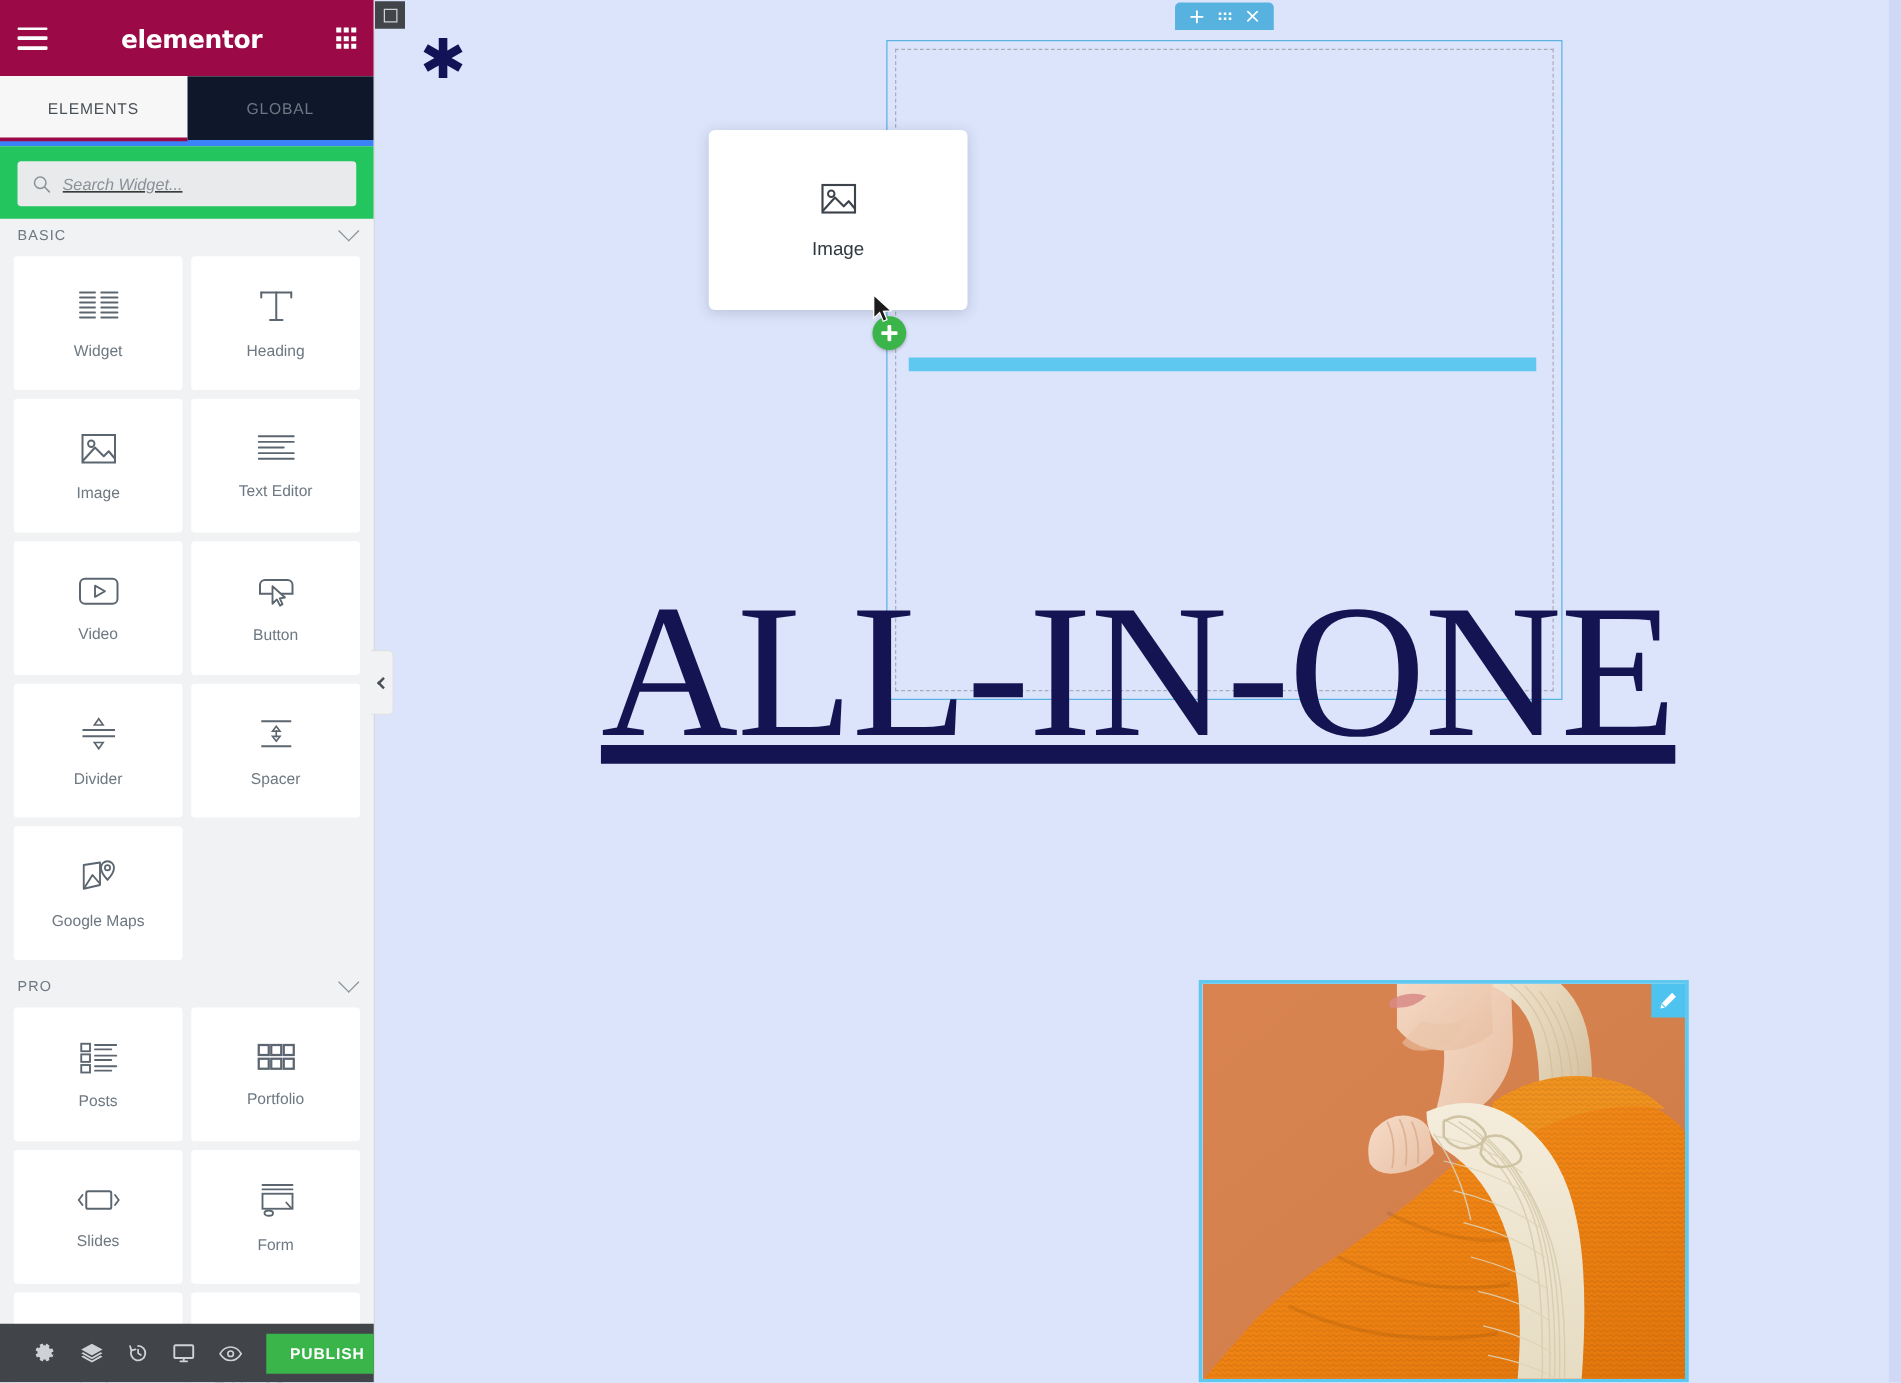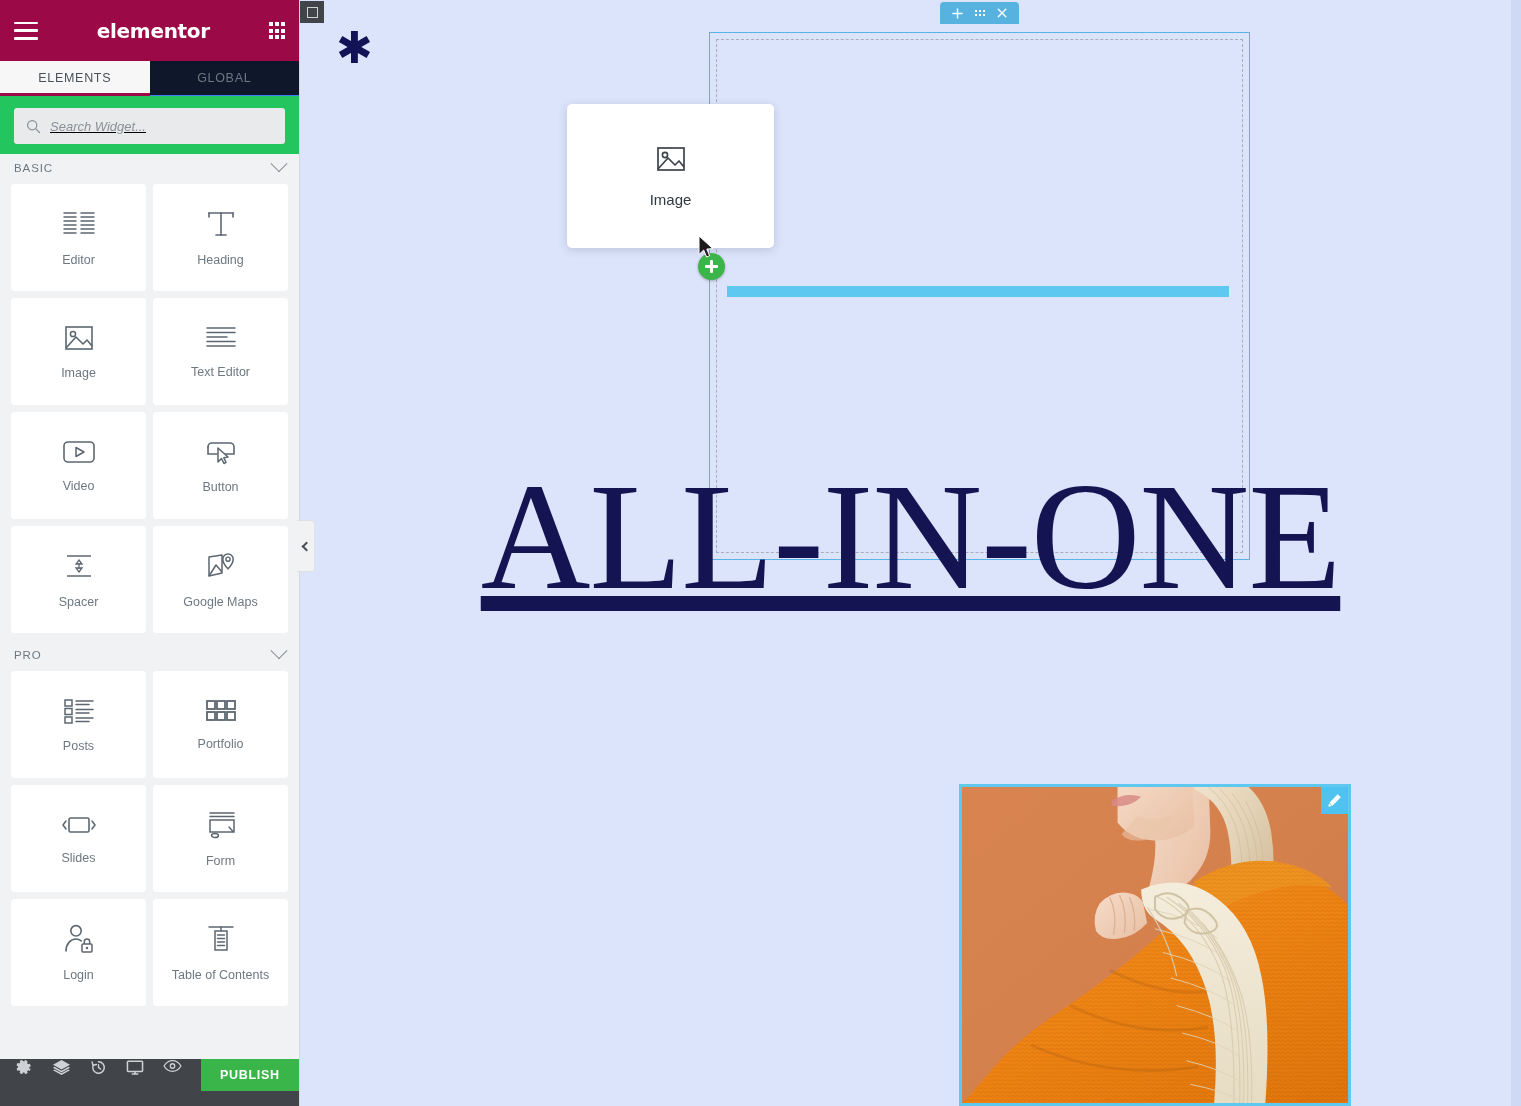--- a/index.html
+++ b/index.html
@@ -27,21 +27,21 @@
   }
   .hamburger { width: 24px; height: 18px; display: flex; flex-direction: column; justify-content: space-between; cursor: pointer; }
   .hamburger span { display: block; height: 2.6px; background: #fff; border-radius: 1px; }
   .logo-text {
     color: #fff; font-size: 20px; font-weight: bold; letter-spacing: -0.3px;
     font-family: "DejaVu Sans", sans-serif;
   }
   .grid-dots { display: grid; grid-template-columns: repeat(3, 4px); grid-template-rows: repeat(3,4px); gap: 2.2px; cursor: pointer; }
   .grid-dots i { display:block; width:4px; height:4px; background:#fff; }
 
-  #panel-tabs { height: 35px; background: #fff; display: flex; border-bottom: 1px solid #3b82f6; }
+  #panel-tabs { height: 56px; background: #fff; display: flex; border-bottom: 5px solid #3b82f6; }
   .ptab {
     flex: 1; display: flex; align-items: center; justify-content: center;
     font-size: 12.5px; letter-spacing: 0.7px; color: #6d7882; cursor: pointer;
     position: relative; background: #0f172a;
   }
   .ptab.active { background: #f7f7f8; color: #495157; }
   .ptab.active::after {
     content: ""; position: absolute; left: 0; right: 0; bottom: -1px; height: 3px; background: #9b0a46;
   }
 
@@ -69,21 +69,21 @@
     background: #fff; border-radius: 3px; height: 107px;
     display: flex; flex-direction: column; align-items: center; justify-content: center;
     gap: 14px; cursor: grab; border: 1px solid #fff;
   }
   .widget .wlabel { font-size: 12.5px; color: #6d7882; }
   .widget svg { display: block; }
 
   
   #panel-footer {
     position: absolute; left: 0; bottom: 0; width: 300px; height: 47px;
-    background: #41454a; display: flex; align-items: flex-start; padding: 0 16px; gap: 19px;
+    background: #41454a; display: flex; align-items: center; padding: 0 28px; gap: 19px;
     z-index: 50;
   }
   #panel-footer .fbtn { cursor: pointer; display: flex; align-items: center; }
   #publish-group { margin-left: auto; display: flex; height: 32px; }
   #publish-btn {
     background: #39b54a; color: #fff; border: none; font-size: 12.5px; font-weight: bold;
     letter-spacing: 0.7px; padding: 0 19px; cursor: pointer; font-family: "Liberation Sans", sans-serif;
   }
   #publish-caret {
     background: #39b54a; width: 30px; border-left: 1px solid #2f9c3f;
@@ -248,21 +248,21 @@
             <line x1="2" y1="20" x2="14" y2="20"></line>
               <line x1="2" y1="24" x2="14" y2="24"></line>
             <line x1="19" y1="4" x2="32" y2="4"></line>
               <line x1="19" y1="8" x2="32" y2="8"></line>
             <line x1="19" y1="12" x2="32" y2="12"></line>
               <line x1="19" y1="16" x2="32" y2="16"></line>
             <line x1="19" y1="20" x2="32" y2="20"></line>
               <line x1="19" y1="24" x2="32" y2="24"></line>
           </g>
         </svg>
-        <span class="wlabel">Editor</span>
+        <span class="wlabel">Widget</span>
       </div>
 
       <div class="widget">
         <svg width="30" height="30" viewBox="0 0 30 30">
           <g stroke="#5c6670" stroke-width="1.6" fill="none" stroke-linecap="round">
             <line x1="3" y1="4" x2="27" y2="4"></line>
             <line x1="3" y1="4" x2="3" y2="8"></line>
             <line x1="27" y1="4" x2="27" y2="8"></line>
             <line x1="15" y1="4" x2="15" y2="26"></line>
             <line x1="10" y1="26" x2="20" y2="26"></line>
@@ -303,20 +303,29 @@
 
       <div class="widget">
         <svg width="34" height="28" viewBox="0 0 34 28">
           <path d="M4 9 a4 4 0 0 1 4-4 h18 a4 4 0 0 1 4 4 v7 h-13" fill="none" stroke="#5c6670" stroke-width="1.6" stroke-linecap="round"></path>
           <path d="M4 9 v7 h9" fill="none" stroke="#5c6670" stroke-width="1.6" stroke-linecap="round"></path>
           <path d="M14 10 L14 24 L17.5 20.5 L20 25.5 L22 24.3 L19.8 19.7 L24 19 Z" fill="#fff" stroke="#5c6670" stroke-width="1.5" stroke-linejoin="round"></path>
         </svg>
         <span class="wlabel">Button</span>
       </div>
 
+      <div class="widget">
+        <svg width="30" height="30" viewBox="0 0 30 30">
+          <path d="M15 3 L18.5 8 L11.5 8 Z" fill="none" stroke="#5c6670" stroke-width="1.3"></path>
+          <line x1="2" y1="12" x2="28" y2="12" stroke="#5c6670" stroke-width="1.5"></line>
+          <line x1="2" y1="17" x2="28" y2="17" stroke="#5c6670" stroke-width="1.5"></line>
+          <path d="M15 27 L18.5 22 L11.5 22 Z" fill="none" stroke="#5c6670" stroke-width="1.3"></path>
+        </svg>
+        <span class="wlabel">Divider</span>
+      </div>
 
       <div class="widget">
         <svg width="30" height="30" viewBox="0 0 30 30">
           <line x1="3" y1="5" x2="27" y2="5" stroke="#5c6670" stroke-width="1.5"></line>
           <line x1="3" y1="25" x2="27" y2="25" stroke="#5c6670" stroke-width="1.5"></line>
           <path d="M15 9 L18 13 L12 13 Z" fill="none" stroke="#5c6670" stroke-width="1.3"></path>
           <path d="M15 21 L18 17 L12 17 Z" fill="none" stroke="#5c6670" stroke-width="1.3"></path>
           <line x1="15" y1="12" x2="15" y2="18" stroke="#5c6670" stroke-width="1.3"></line>
         </svg>
         <span class="wlabel">Spacer</span>

